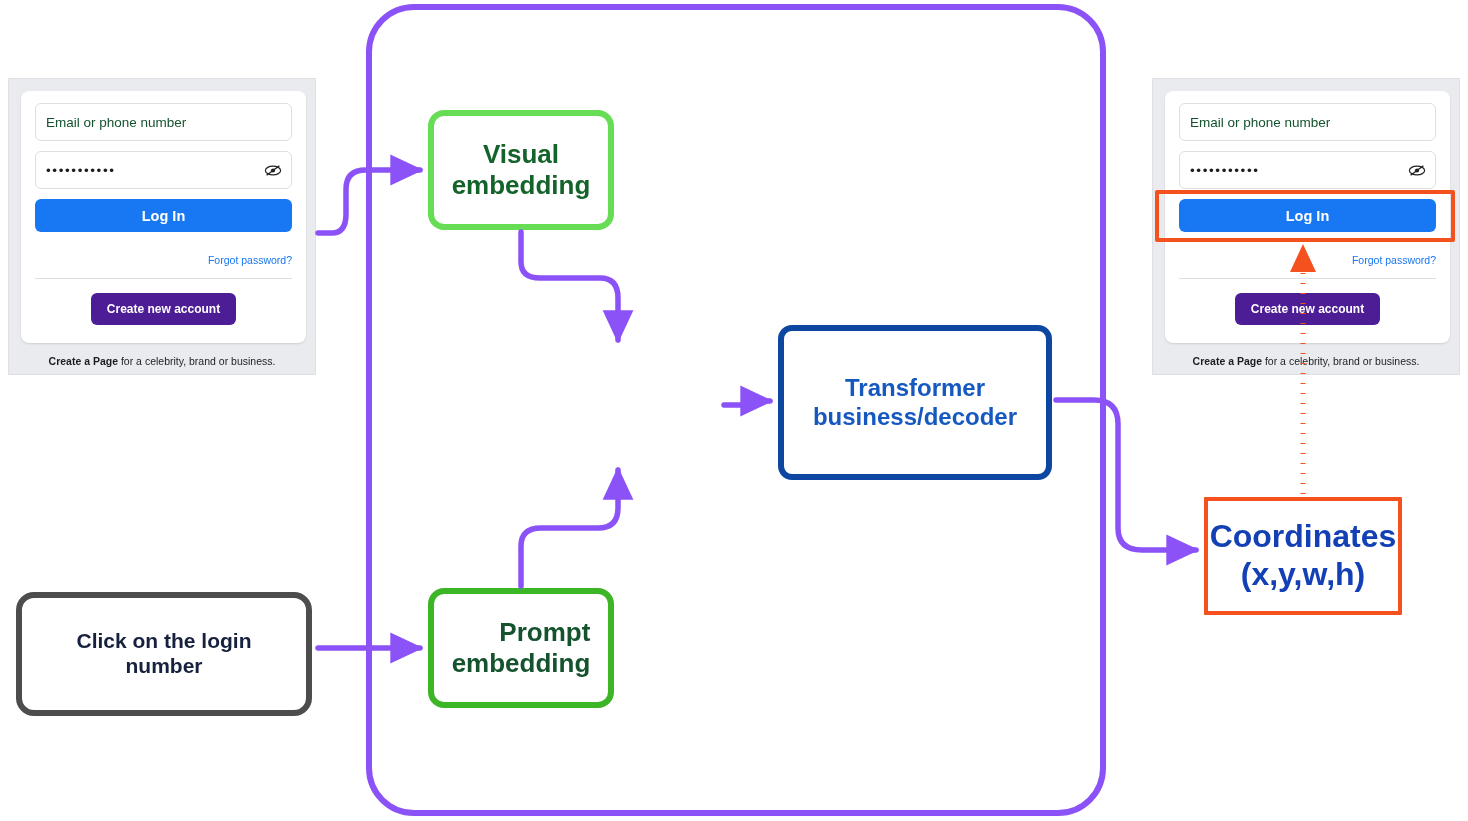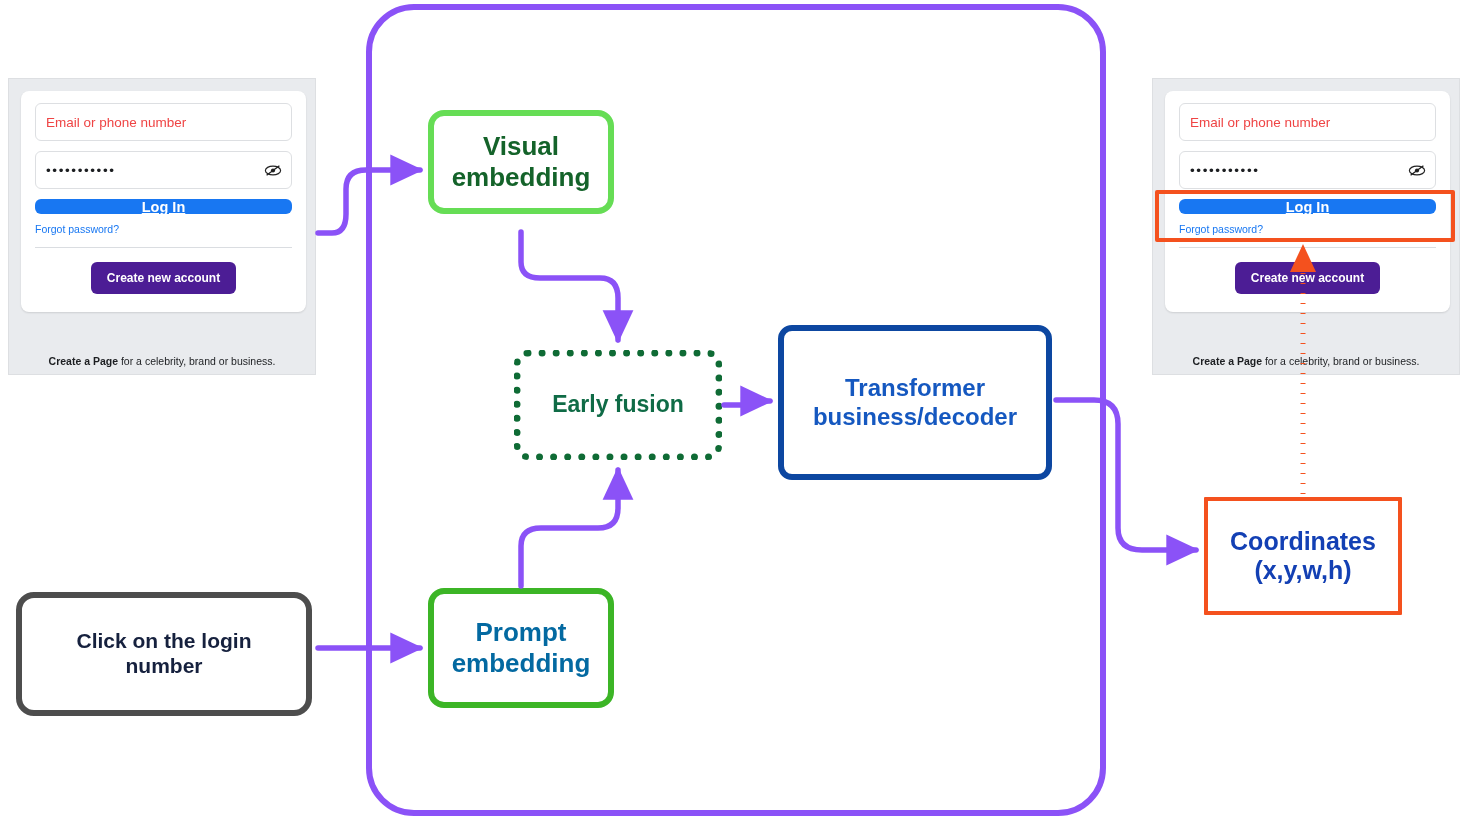--- a/index.html
+++ b/index.html
@@ -49,21 +49,21 @@
     border: 1px solid #dddfe2;
     border-radius: 6px;
     background: #fff;
     margin-bottom: 10px;
     display: flex;
     align-items: center;
     padding: 0 10px;
     box-sizing: border-box;
   }
   .field .ph {
-    color: #ef4444;
+    color: #14532d;
     font-size: 13.5px;
     font-family: "Liberation Sans", sans-serif;
   }
   .field .pw-dots {
     color: #1c1e21;
     font-size: 13.5px;
     letter-spacing: 1.6px;
     font-family: "Liberation Sans", sans-serif;
   }
   .eye-icon {
@@ -71,40 +71,39 @@
     right: 9px;
     top: 50%;
     transform: translateY(-50%);
     width: 18px;
     height: 14px;
     display: flex;
     align-items: center;
     justify-content: center;
   }
   .login-btn {
-    height: 15px;
+    height: 33px;
     background: #1877F2;
     border-radius: 6px;
     color: #fff;
     font-weight: bold;
     font-size: 14.5px;
     display: flex;
     align-items: center;
     justify-content: center;
     font-family: "Liberation Sans", sans-serif;
     border: none;
     width: 100%;
     cursor: pointer;
-    text-decoration: underline;
   }
   .forgot {
-    text-align: left;
+    text-align: right;
     color: #1877F2;
     font-size: 10.5px;
-    margin-top: 9px;
+    margin-top: 22px;
     font-family: "Liberation Sans", sans-serif;
     text-decoration: none;
     display: block;
   }
   .divider {
     height: 1px;
     background: #dadde1;
     margin: 12px 0 14px 0;
   }
   .create-btn {
@@ -154,40 +153,41 @@
   }
   .node-visual {
     border: 6px solid #66dd55;
     border-radius: 16px;
     color: #14632a;
     font-size: 26px;
   }
   .node-prompt {
     border: 6px solid #3cb526;
     border-radius: 16px;
-    color: #0369a1;
+    color: #14532d;
     font-size: 26px;
+    text-align: right;
   }
   .node-fusion {
     border: 7px dotted #0f6b35;
     border-radius: 14px;
     color: #0f6b46;
     font-size: 23px;
   }
   .node-transformer {
     border: 6px solid #0d47a1;
     border-radius: 14px;
     color: #1558c0;
     font-size: 24px;
   }
   .node-coords {
     border: 4px solid #f4511e;
     border-radius: 1px;
     color: #1340b4;
-    font-size: 25px;
+    font-size: 32px;
   }
   .node-instruction {
     border: 6px solid #4d4d4d;
     border-radius: 18px;
     color: #16213e;
     font-size: 21px;
   }
   .node span { display: block; }
 
   
@@ -265,37 +265,34 @@
       <button class="create-btn">Create new account</button>
     </div>
 
     <div class="shell-footer">
       <b>Create a Page</b><span> for a celebrity, brand or business.</span>
     </div>
   </div>
 
   <div class="highlight-box" style="left:1155px; top:190px; width:300px; height:52px;"></div>
 
-  <div class="node node-visual" style="left:428px; top:110px; width:186px; height:104px;">
+  <div class="node node-visual" style="left:428px; top:110px; width:186px; height:120px;">
     <div>
       <span>Visual</span>
       <span>embedding</span>
     </div>
   </div>
 
   <div class="node node-prompt" style="left:428px; top:588px; width:186px; height:120px;">
     <div>
       <span>Prompt</span>
       <span>embedding</span>
     </div>
   </div>
 
-  <div class="node node-fusion" style="left:514px; top:350px; width:208px; height:110px;">
-    <span>Early fusion</span>
-  </div>
 
   <div class="node node-transformer" style="left:778px; top:325px; width:274px; height:155px;">
     <div>
       <span>Transformer</span>
       <span>business/decoder</span>
     </div>
   </div>
 
   <div class="node node-coords" style="left:1204px; top:497px; width:198px; height:118px;">
     <div>

